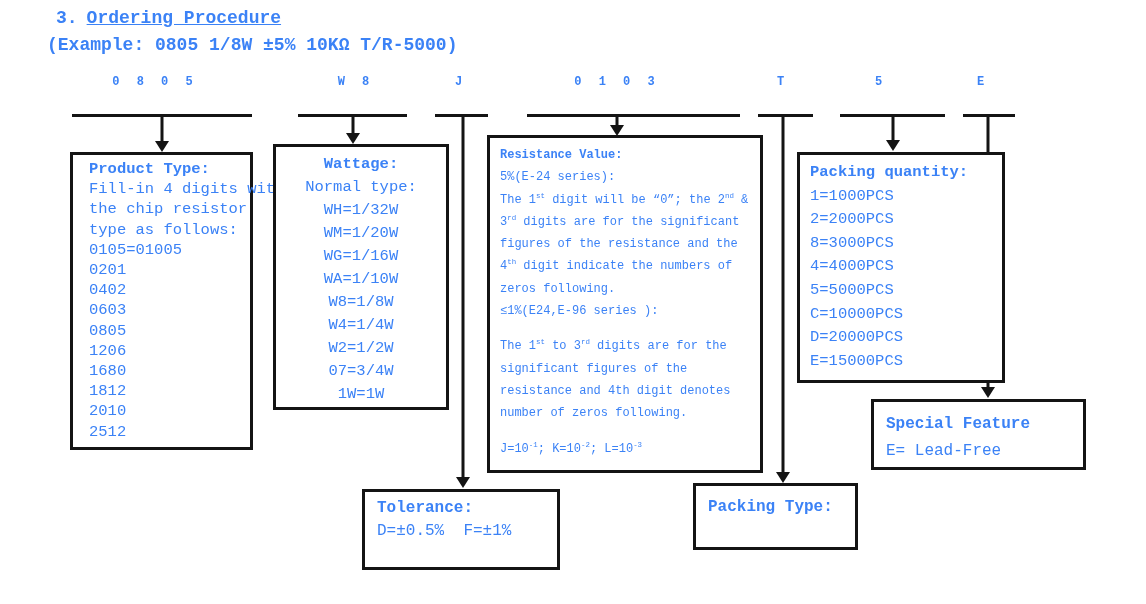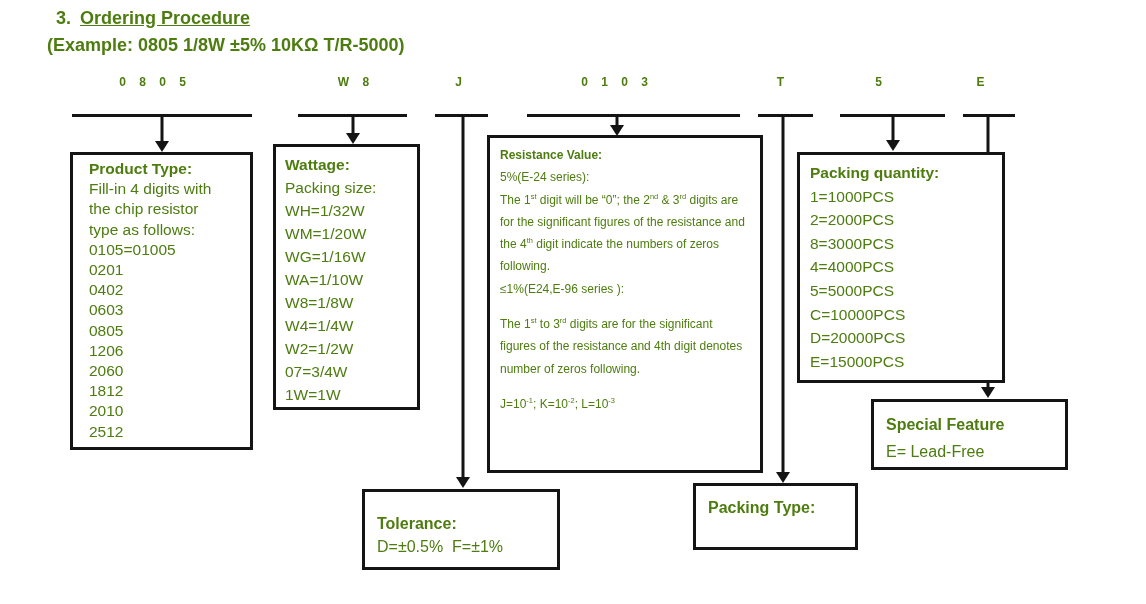--- a/index.html
+++ b/index.html
@@ -1,17 +1,17 @@
 <!DOCTYPE html>
 <html><head>
 <meta charset="utf-8">
 <style>
   html,body{margin:0;padding:0;background:#fff;}
   .page{position:relative;width:1146px;height:604px;background:#ffffff;overflow:hidden;
-        font-family:Liberation Sans, sans-serif;color:#4d7c0f;}
+        font-family:Liberation Mono, monospace;color:#3b82f6;}
   .title{position:absolute;left:56px;top:8px;font-size:18px;font-weight:bold;white-space:pre;}
   .title .tnum{margin-right:9px;}
   .title .tule{text-decoration:underline;}
   .example{position:absolute;left:47px;top:35px;font-size:18px;font-weight:bold;white-space:pre;}
 
   .code{position:absolute;top:75px;transform:translateX(-50%);font-size:12px;font-weight:bold;
         letter-spacing:5px;white-space:pre;}
 
   .rule{position:absolute;top:114px;height:3px;background:#141414;}
 
@@ -23,25 +23,25 @@
 
   .box{position:absolute;box-sizing:border-box;border:3px solid #141414;background:#fff;
        font-size:15.5px;}
   .bh{font-weight:bold;}
   .bl{white-space:pre;}
   .box p{margin:0;}
   .gaptop{margin-top:13px !important;}
   sup{font-size:0.62em;line-height:0;vertical-align:super;}
 
   #box-product{left:70px;top:152px;width:183px;height:298px;padding:4px 16px;line-height:20.2px;}
-  #box-wattage{left:273px;top:144px;width:147px;height:266px;padding:6px 9px;line-height:23px;}
+  #box-wattage{left:273px;top:144px;width:176px;height:266px;padding:6px 9px;line-height:23px;text-align:center;}
   #box-resist{left:487px;top:135px;width:276px;height:338px;padding:6px 10px;line-height:22.3px;font-size:12px;}
   #box-packqty{left:797px;top:152px;width:208px;height:231px;padding:6px 10px;line-height:23.6px;}
-  #box-special{left:871px;top:399px;width:197px;height:71px;padding:9px 12px;line-height:27px;font-size:16px;}
-  #box-tol{left:362px;top:489px;width:198px;height:81px;padding:21px 12px;line-height:22.5px;font-size:16px;}
+  #box-special{left:871px;top:399px;width:215px;height:71px;padding:9px 12px;line-height:27px;font-size:16px;}
+  #box-tol{left:362px;top:489px;width:198px;height:81px;padding:5px 12px;line-height:22.5px;font-size:16px;}
   #box-packtype{left:693px;top:483px;width:165px;height:67px;padding:8px 12px;line-height:27px;font-size:16px;}
 </style>
 </head>
 <body>
 
 <div class="page">
 
   <div class="title"><span class="tnum">3.</span><span class="tule">Ordering Procedure</span></div>
   <div class="example">(Example: 0805 1/8W ±5% 10KΩ T/R-5000)</div>
 
@@ -94,29 +94,29 @@
     <div class="bh">Product Type:</div>
     <div class="bl">Fill-in 4 digits with</div>
     <div class="bl">the chip resistor</div>
     <div class="bl">type as follows:</div>
     <div class="bl">0105=01005</div>
     <div class="bl">0201</div>
     <div class="bl">0402</div>
     <div class="bl">0603</div>
     <div class="bl">0805</div>
     <div class="bl">1206</div>
-    <div class="bl">2060</div>
+    <div class="bl">1680</div>
     <div class="bl">1812</div>
     <div class="bl">2010</div>
     <div class="bl">2512</div>
   </div>
 
   <div class="box" id="box-wattage">
     <div class="bh">Wattage:</div>
-    <div class="bl">Packing size:</div>
+    <div class="bl">Normal type:</div>
     <div class="bl">WH=1/32W</div>
     <div class="bl">WM=1/20W</div>
     <div class="bl">WG=1/16W</div>
     <div class="bl">WA=1/10W</div>
     <div class="bl">W8=1/8W</div>
     <div class="bl">W4=1/4W</div>
     <div class="bl">W2=1/2W</div>
     <div class="bl">07=3/4W</div>
     <div class="bl">1W=1W</div>
   </div>

